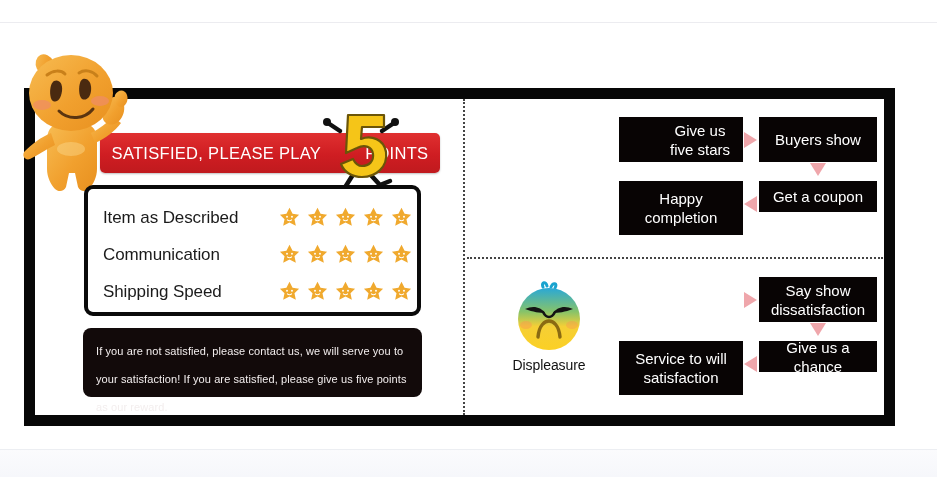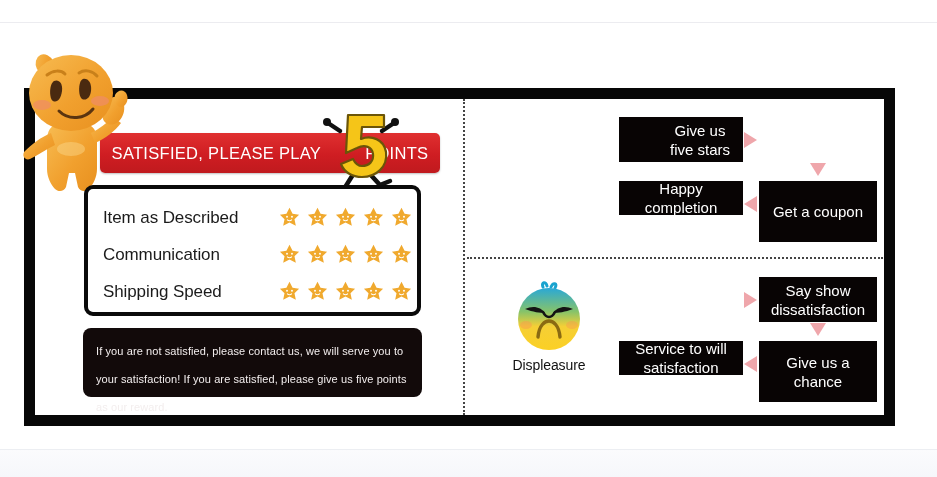--- a/index.html
+++ b/index.html
@@ -111,22 +111,22 @@
   }
 
   .fbox {
     position: absolute;
     background: #080404; color: #ffffff;
     display: flex; align-items: center; justify-content: center; text-align: center;
     font-size: 15px; line-height: 19px; padding: 2px 6px;
   }
   .fbox.b1 { left: 152px; top: 18px;  width: 124px; height: 45px; padding-left: 44px; }
   .fbox.b2 { left: 292px; top: 18px;  width: 118px; height: 45px; }
-  .fbox.b3 { left: 292px; top: 82px;  width: 118px; height: 61px; }
-  .fbox.b4 { left: 152px; top: 82px;  width: 124px; height: 34px; }
+  .fbox.b3 { left: 292px; top: 82px;  width: 118px; height: 31px; }
+  .fbox.b4 { left: 152px; top: 82px;  width: 124px; height: 54px; }
 
   
   .arrow { position: absolute; width: 0; height: 0; }
   .arrow-right {
     left: 277px; top: 33px;
     border-top: 8px solid transparent; border-bottom: 8px solid transparent;
     border-left: 13px solid #efa6ab;
   }
   .arrow-down {
     left: 343px; top: 64px;
@@ -336,20 +336,21 @@
 
         <div class="note-box">
           <div class="note-text">If you are not satisfied, please contact us, we will serve you to your satisfaction! If you are satisfied, please give us five points as our reward.</div>
         </div>
 
       </div>
 
       <div class="flow-block flow-satisfied">
 
         <div class="fbox b1">Give us five stars</div>
+        <div class="fbox b2">Buyers show</div>
         <div class="fbox b3">Get a coupon</div>
         <div class="fbox b4">Happy completion</div>
 
         <div class="arrow arrow-right"></div>
         <div class="arrow arrow-down"></div>
         <div class="arrow arrow-left"></div>
       </div>
 
       <div class="flow-block flow-displeasure">
         <div class="face-col">

